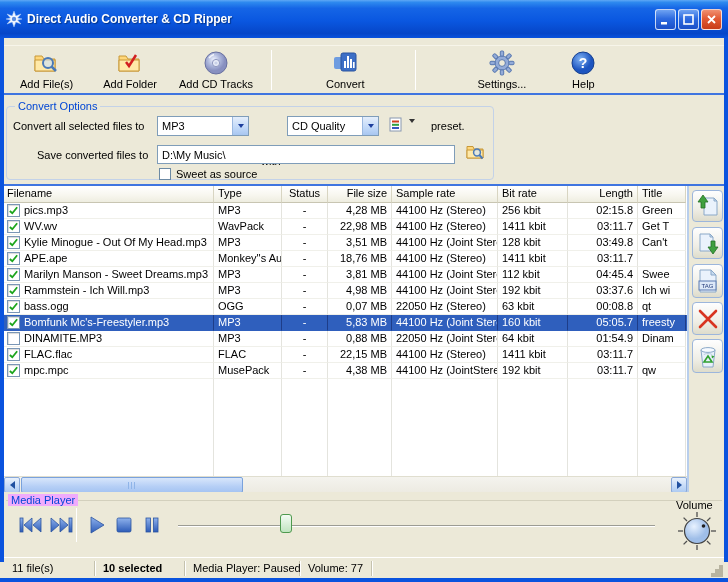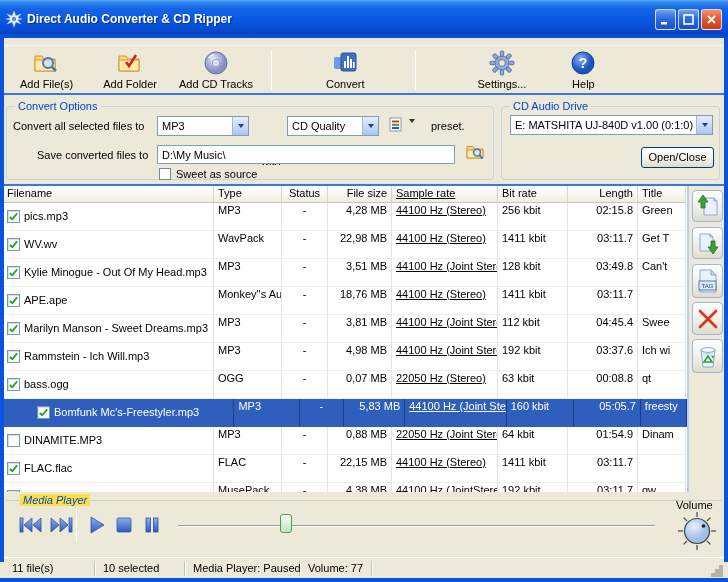--- a/index.html
+++ b/index.html
@@ -59,28 +59,28 @@
   .xp-btn { position:absolute; border:1px solid #003C74; border-radius:3px; text-align:center;
     background:linear-gradient(180deg,#FFFFFF,#F2F1EA 60%,#DDDAC8); line-height:19px; }
   .chk { position:absolute; width:12px; height:12px; background:#fff; border:1px solid #6C8AA5; }
 
   
   .table-wrap { position:absolute; left:4px; top:186px; width:683px; height:306px; background:#fff; z-index:2;
     display:flex; flex-direction:column; overflow:hidden; }
   .thead { display:flex; height:17px; flex:none; }
   .hcell { background:linear-gradient(180deg,#FFFFFF,#F7F6EE 60%,#EEEDE0);
     border-right:1px solid #D8D5C2; border-bottom:1px solid #C8C5B2; padding:1px 4px; white-space:nowrap; overflow:hidden; }
-  .trow { display:flex; height:28px; flex:none; }
+  .trow { display:flex; height:16px; flex:none; }
   .cell { border-right:1px solid #E4E4DE; border-bottom:1px solid #F0F0EA; padding:0 4px; line-height:15px;
     white-space:nowrap; overflow:hidden; }
-  .trow.sel { background:var(--sel,#2F5FBD); color:#fff;padding-left:30px; }
+  .trow.sel { background:var(--sel,#2F5FBD); color:#fff; }
   .trow.sel .cell { border-right-color:rgba(0,0,40,.35); border-bottom-color:transparent; }
   .c0{width:210px; display:flex; align-items:center; gap:4px; padding-left:3px;}
   .c1{width:68px;} .c2{width:46px; text-align:center;} .c3{width:64px; text-align:right;}
-  .c4{width:106px;text-decoration:underline;} .c5{width:70px;} .c6{width:70px; text-align:right;} .c7{width:48px;}
+  .c4{width:106px;} .c5{width:70px;} .c6{width:70px; text-align:right;} .c7{width:48px;}
   .thead .c0{display:block;} .thead .c2{}
   .filler { flex:1; display:flex; }
   .filler .cell { border-bottom:none; height:100%; }
   .cb { width:13px; height:13px; flex:none; background:#fff; border:1px solid #7A96B5;
     box-shadow:inset 1px 1px 1px rgba(0,0,0,.15); display:inline-flex; }
   .cb svg { width:11px; height:11px; margin:auto; }
 
   
   .hscroll { height:16px; flex:none; background:linear-gradient(180deg,#F4F3EE,#EDEBE2); position:relative;
     border-top:1px solid #E0DECF; }
@@ -96,36 +96,36 @@
 
   
   .side-strip { position:absolute; left:687px; top:186px; width:37px; height:306px; background:#ECE9D8;
     border-left:2px solid #B8CEEC; z-index:2; }
   .side-btn { position:absolute; left:3px; width:31px; height:32px; border:1px solid #9CB6DC; border-radius:4px;
     background:linear-gradient(180deg,#FEFEFE,#EFEEE6 60%,#DEDCCB); display:flex; align-items:center; justify-content:center; }
 
   
   .player { position:absolute; left:4px; top:492px; width:720px; height:65px; background:#ECE9D8; z-index:2; }
   .pg-line { position:absolute; left:2px; right:2px; top:8px; border-top:1px solid #D3D0BD; }
-  .pg-label { position:absolute; left:16px; top:2px; padding:0 3px; background:#fde047; color:var(--gbl,#0046D5);font-style:italic; }
+  .pg-label { position:absolute; left:4px; top:2px; padding:0 3px; background:#f0abfc; color:var(--gbl,#0046D5); }
   .ctl { position:absolute; top:22px; }
   .ctl svg { display:block; }
   .ctl-sep { position:absolute; left:72px; top:16px; width:1px; height:34px; background:#CDC9B8; border-right:1px solid #fff; }
   .ptrack { position:absolute; left:174px; top:33px; width:477px; height:2px;
     background:#9C9C94; border-bottom:1px solid #fff; }
   .pthumb { position:absolute; left:276px; top:22px; width:12px; height:19px; border:1px solid #4E9A4E; border-radius:3px;
     background:linear-gradient(180deg,#F4FCF4,#BFE4BF); }
   .vol-label { position:absolute; left:672px; top:7px; }
   .vol-knob { position:absolute; left:672px; top:18px; }
 
   
   .statusbar { position:absolute; left:4px; top:557px; width:720px; height:21px; background:#ECE9D8;
     border-top:1px solid #FFFFFF; display:flex; align-items:center; z-index:2; }
   .sb-panel { height:15px; line-height:15px; padding:0 8px; border-right:1px solid #C5C2AE; box-shadow:1px 0 0 #fff; white-space:nowrap; }
-  .sb-panel.p1{width:91px;} .sb-panel.p2{width:90px;} .sb-panel.p3{width:115px;} .sb-panel.p4{width:72px;}
+  .sb-panel.p1{width:91px;} .sb-panel.p2{width:90px;font-weight:bold;} .sb-panel.p3{width:115px;} .sb-panel.p4{width:72px;}
   .sb-fill { flex:1; height:15px; }
   .grip { position:absolute; right:1px; bottom:1px; width:4px; height:4px; background:#B8B4A0;
     box-shadow:-4px 0 0 #B8B4A0, 0 -4px 0 #B8B4A0, -8px 0 0 #B8B4A0, 0 -8px 0 #B8B4A0, -4px -4px 0 #B8B4A0; }
 </style>
 </head>
 <body>
 
 <div class="app">
   <div class="frame l"></div>
   <div class="frame r"></div>
@@ -289,30 +289,20 @@
       <svg width="20" height="18" viewBox="0 0 20 18">
         <path d="M1 4 L1 15 L17 15 L17 6 L8 6 L7 3.5 L1 3.5 Z" fill="#FFD77A" stroke="#C89838"></path>
         <path d="M1 7 L17 7 L17 15 L1 15 Z" fill="#FFE9A8" stroke="#C89838"></path>
         <circle cx="11" cy="9.5" r="3.4" fill="rgba(210,230,255,.6)" stroke="#4A7AB8" stroke-width="1.5"></circle>
         <line x1="13.4" y1="12" x2="16.5" y2="15.5" stroke="#4A7AB8" stroke-width="2"></line>
       </svg></span>
     <span class="chk" style="left:152px; top:61px;"></span>
     <span class="flabel" style="left:169px; top:61px;">Sweet as source</span>
   </div>
 
-  <div class="gbox" style="left:501px; top:106px; width:219px; height:74px;">
-    <span class="gbox-label">CD Audio Drive</span>
-    <div class="combo" style="left:8px; top:8px; width:203px;">
-      <span class="cval">E: MATSHITA UJ-840D v1.00 (0:1:0)</span>
-      <span class="cbtn">
-          <span class="arrow-dn"></span>
-        </span>
-    </div>
-    <div class="xp-btn" style="left:139px; top:40px; width:73px; height:21px;">Open/Close</div>
-  </div>
 
   <div class="accent a2"></div>
 
   <div class="table-wrap">
     <div class="thead">
         <div class="hcell c0">Filename</div>
         <div class="hcell c1">Type</div>
         <div class="hcell c2">Status</div>
         <div class="hcell c3">File size</div>
         <div class="hcell c4">Sample rate</div>

